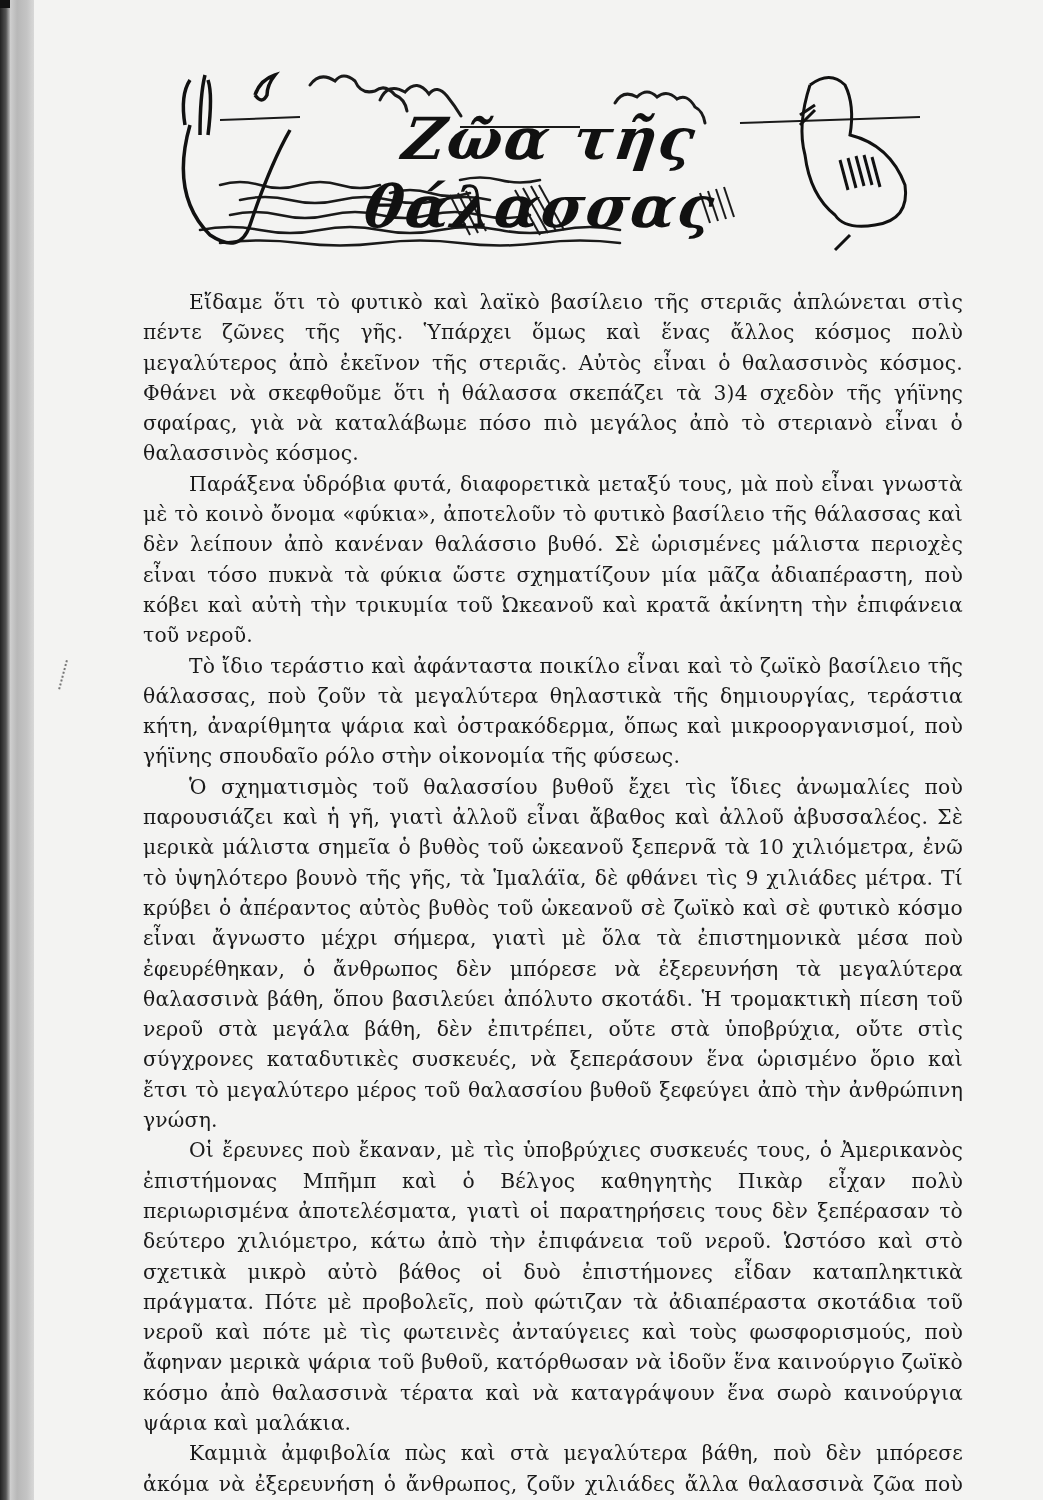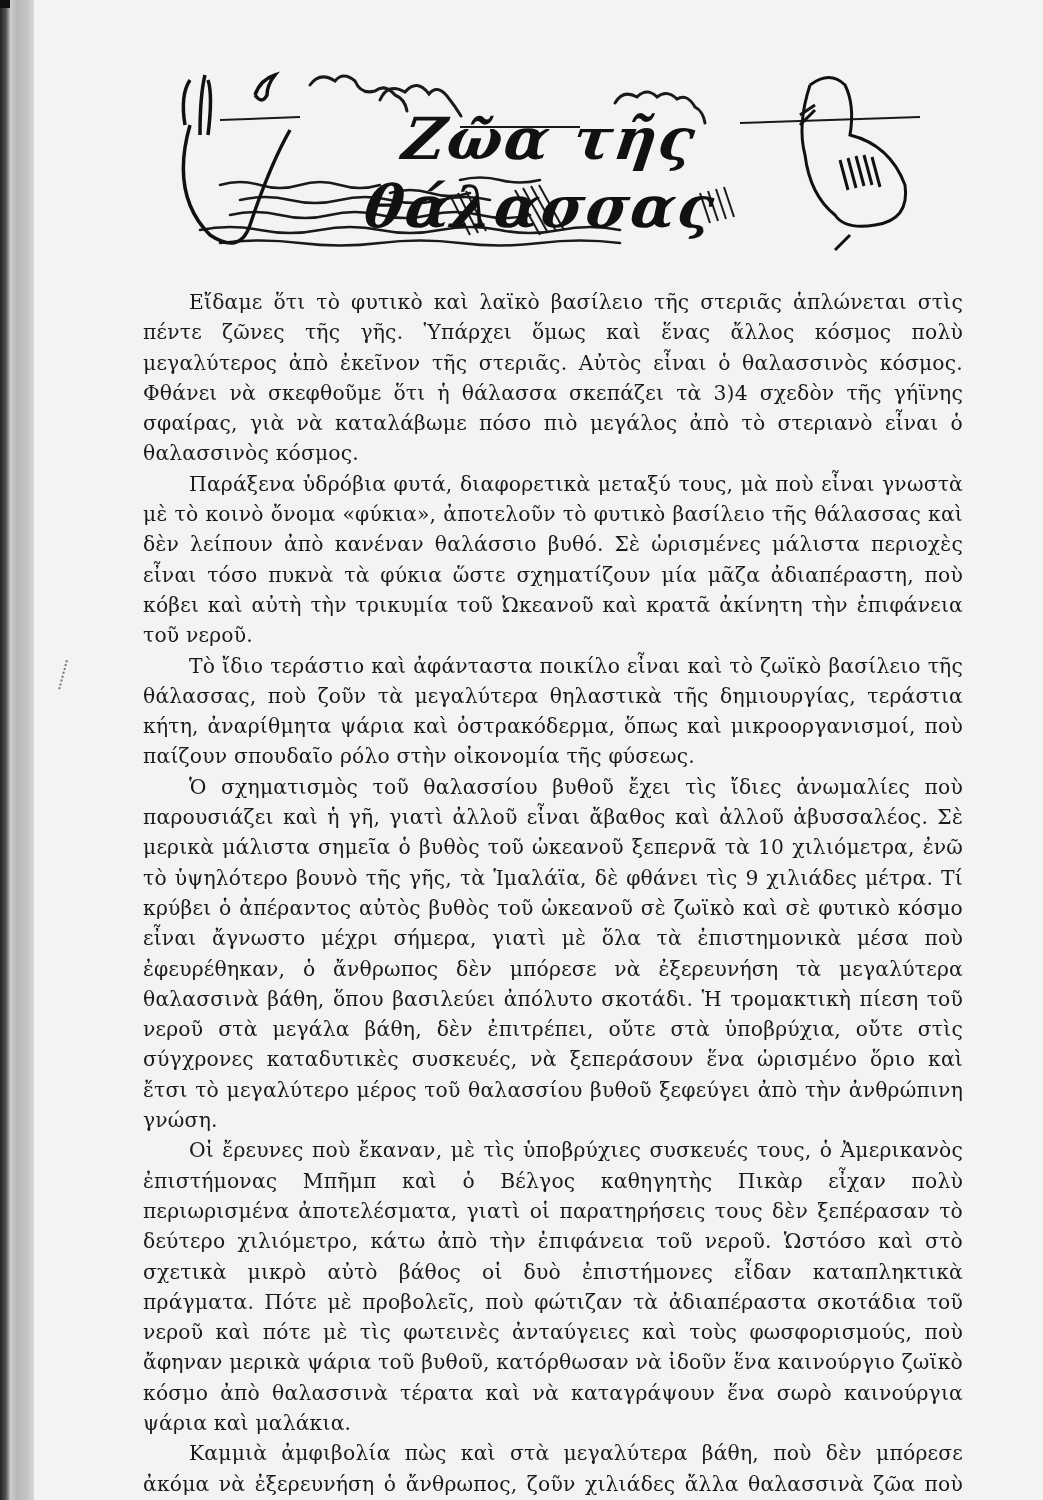--- a/index.html
+++ b/index.html
@@ -119,17 +119,17 @@
     </g>
   </svg>
   <div class="header-title">Ζῶα τῆς θάλασσας</div>
 </div>
 
 <div class="margin-mark"></div>
 
 <div class="body-text">
   <p>Εἴδαμε ὅτι τὸ φυτικὸ καὶ λαϊκὸ βασίλειο τῆς στεριᾶς ἁπλώνεται στὶς πέντε ζῶνες τῆς γῆς. Ὑπάρχει ὅμως καὶ ἕνας ἄλλος κόσμος πολὺ μεγαλύτερος ἀπὸ ἐκεῖνον τῆς στεριᾶς. Αὐτὸς εἶναι ὁ θαλασσινὸς κόσμος. Φθάνει νὰ σκεφθοῦμε ὅτι ἡ θάλασσα σκεπάζει τὰ 3)4 σχεδὸν τῆς γήϊνης σφαίρας, γιὰ νὰ καταλάβωμε πόσο πιὸ μεγάλος ἀπὸ τὸ στεριανὸ εἶναι ὁ θαλασσινὸς κόσμος.</p>
   <p>Παράξενα ὑδρόβια φυτά, διαφορετικὰ μεταξύ τους, μὰ ποὺ εἶναι γνωστὰ μὲ τὸ κοινὸ ὄνομα «φύκια», ἀποτελοῦν τὸ φυτικὸ βασίλειο τῆς θάλασσας καὶ δὲν λείπουν ἀπὸ κανέναν θαλάσσιο βυθό. Σὲ ὡρισμένες μάλιστα περιοχὲς εἶναι τόσο πυκνὰ τὰ φύκια ὥστε σχηματίζουν μία μᾶζα ἀδιαπέραστη, ποὺ κόβει καὶ αὐτὴ τὴν τρικυμία τοῦ Ὠκεανοῦ καὶ κρατᾶ ἀκίνητη τὴν ἐπιφάνεια τοῦ νεροῦ.</p>
-  <p>Τὸ ἴδιο τεράστιο καὶ ἀφάνταστα ποικίλο εἶναι καὶ τὸ ζωϊκὸ βασίλειο τῆς θάλασσας, ποὺ ζοῦν τὰ μεγαλύτερα θηλαστικὰ τῆς δημιουργίας, τεράστια κήτη, ἀναρίθμητα ψάρια καὶ ὀστρακόδερμα, ὅπως καὶ μικροοργανισμοί, ποὺ παίζουν σπουδαῖο ρόλο στὴν οἰκονομία τῆς φύσεως.</p>
+  <p>Τὸ ἴδιο τεράστιο καὶ ἀφάνταστα ποικίλο εἶναι καὶ τὸ ζωϊκὸ βασίλειο τῆς θάλασσας, ποὺ ζοῦν τὰ μεγαλύτερα θηλαστικὰ τῆς δημιουργίας, τεράστια κήτη, ἀναρίθμητα ψάρια καὶ ὀστρακόδερμα, ὅπως καὶ μικροοργανισμοί, ποὺ γήϊνης σπουδαῖο ρόλο στὴν οἰκονομία τῆς φύσεως.</p>
   <p>Ὁ σχηματισμὸς τοῦ θαλασσίου βυθοῦ ἔχει τὶς ἴδιες ἀνωμαλίες ποὺ παρουσιάζει καὶ ἡ γῆ, γιατὶ ἀλλοῦ εἶναι ἄβαθος καὶ ἀλλοῦ ἀβυσσαλέος. Σὲ μερικὰ μάλιστα σημεῖα ὁ βυθὸς τοῦ ὠκεανοῦ ξεπερνᾶ τὰ 10 χιλιόμετρα, ἐνῶ τὸ ὑψηλότερο βουνὸ τῆς γῆς, τὰ Ἱμαλάϊα, δὲ φθάνει τὶς 9 χιλιάδες μέτρα. Τί κρύβει ὁ ἀπέραντος αὐτὸς βυθὸς τοῦ ὠκεανοῦ σὲ ζωϊκὸ καὶ σὲ φυτικὸ κόσμο εἶναι ἄγνωστο μέχρι σήμερα, γιατὶ μὲ ὅλα τὰ ἐπιστημονικὰ μέσα ποὺ ἐφευρέθηκαν, ὁ ἄνθρωπος δὲν μπόρεσε νὰ ἐξερευνήση τὰ μεγαλύτερα θαλασσινὰ βάθη, ὅπου βασιλεύει ἀπόλυτο σκοτάδι. Ἡ τρομακτικὴ πίεση τοῦ νεροῦ στὰ μεγάλα βάθη, δὲν ἐπιτρέπει, οὔτε στὰ ὑποβρύχια, οὔτε στὶς σύγχρονες καταδυτικὲς συσκευές, νὰ ξεπεράσουν ἕνα ὡρισμένο ὅριο καὶ ἔτσι τὸ μεγαλύτερο μέρος τοῦ θαλασσίου βυθοῦ ξεφεύγει ἀπὸ τὴν ἀνθρώπινη γνώση.</p>
   <p>Οἱ ἔρευνες ποὺ ἔκαναν, μὲ τὶς ὑποβρύχιες συσκευές τους, ὁ Ἀμερικανὸς ἐπιστήμονας Μπῆμπ καὶ ὁ Βέλγος καθηγητὴς Πικὰρ εἶχαν πολὺ περιωρισμένα ἀποτελέσματα, γιατὶ οἱ παρατηρήσεις τους δὲν ξεπέρασαν τὸ δεύτερο χιλιόμετρο, κάτω ἀπὸ τὴν ἐπιφάνεια τοῦ νεροῦ. Ὡστόσο καὶ στὸ σχετικὰ μικρὸ αὐτὸ βάθος οἱ δυὸ ἐπιστήμονες εἶδαν καταπληκτικὰ πράγματα. Πότε μὲ προβολεῖς, ποὺ φώτιζαν τὰ ἀδιαπέραστα σκοτάδια τοῦ νεροῦ καὶ πότε μὲ τὶς φωτεινὲς ἀνταύγειες καὶ τοὺς φωσφορισμούς, ποὺ ἄφηναν μερικὰ ψάρια τοῦ βυθοῦ, κατόρθωσαν νὰ ἰδοῦν ἕνα καινούργιο ζωϊκὸ κόσμο ἀπὸ θαλασσινὰ τέρατα καὶ νὰ καταγράψουν ἕνα σωρὸ καινούργια ψάρια καὶ μαλάκια.</p>
   <p>Καμμιὰ ἀμφιβολία πὼς καὶ στὰ μεγαλύτερα βάθη, ποὺ δὲν μπόρεσε ἀκόμα νὰ ἐξερευνήση ὁ ἄνθρωπος, ζοῦν χιλιάδες ἄλλα θαλασσινὰ ζῶα ποὺ δὲν μπορεῖ</p>
 </div>
 
 </body></html>

